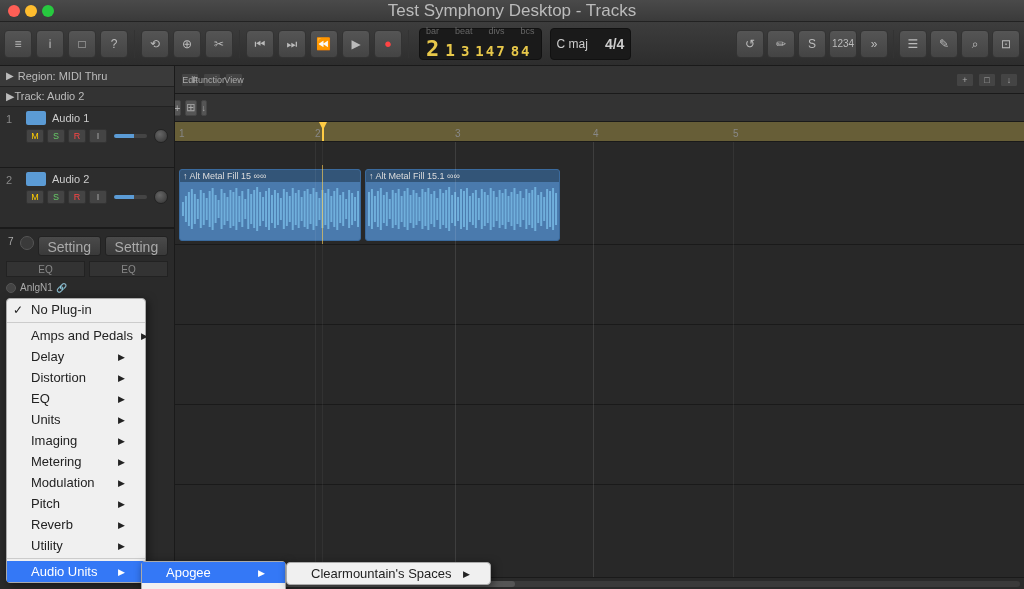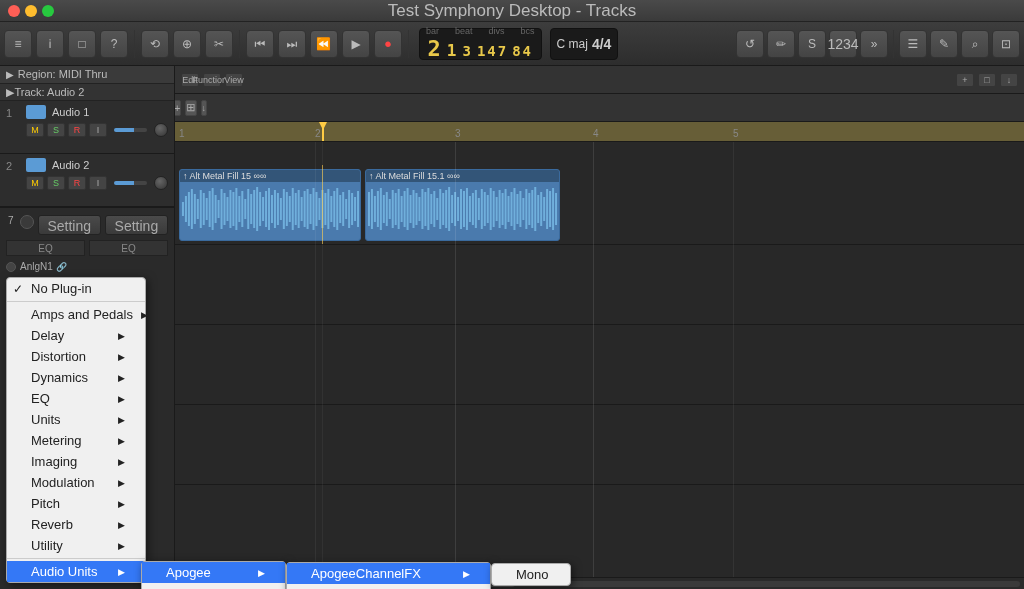--- a/index.html
+++ b/index.html
@@ -87,21 +87,21 @@
       letter-spacing: 2px;
     }
     .key-display {
       background: #1a1a1a;
       border: 1px solid #111;
       border-radius: 4px;
       height: 32px;
       display: flex;
       align-items: center;
       padding: 0 6px;
-      gap: 4px;
+      gap: 17px;
       color: #ccc;
       font-size: 12px;
     }
     .toolbar-right {
       margin-left: auto;
       display: flex;
       align-items: center;
       gap: 3px;
     }
 
@@ -448,21 +448,21 @@
   <div class="toolbar-btn">⊕</div>
   <div class="toolbar-btn">✂</div>
   <div class="toolbar-separator"></div>
   <div class="toolbar-btn">⏮</div>
   <div class="toolbar-btn">⏭</div>
   <div class="toolbar-btn">⏪</div>
   <div class="toolbar-btn">▶</div>
   <div class="toolbar-btn" style="color:#ff4444;">⏺</div>
   <div class="toolbar-separator"></div>
   <div class="transport-display">
-    <div style="display:flex;flex-direction:column;align-items:center">
+    <div style="display:flex;flex-direction:column;align-items:flex-start">
       <div style="font-size:9px;color:#666;display:flex;gap:16px;">
         <span>bar</span>
         <span>beat</span>
         <span>divs</span>
         <span>bcs</span>
       </div>
       <div style="display:flex;align-items:baseline;gap:4px;">
         <span class="transport-num" style="font-size:22px;">2</span>
         <span class="transport-num" style="font-size:16px;">1</span>
         <span class="transport-num" style="font-size:14px;">3</span>
@@ -472,21 +472,21 @@
     </div>
   </div>
   <div class="key-display">
     <span>C maj</span>
     <span style="font-size:14px;font-weight:bold;">4/4</span>
   </div>
   <div class="toolbar-right">
     <div class="toolbar-btn">↺</div>
     <div class="toolbar-btn">✏</div>
     <div class="toolbar-btn">S</div>
-    <div class="toolbar-btn" style="font-size:14px;">1234</div>
+    <div class="toolbar-btn" style="font-size:10px;">1234</div>
     <div class="toolbar-btn">»</div>
     <div class="toolbar-separator"></div>
     <div class="toolbar-btn">☰</div>
     <div class="toolbar-btn">✎</div>
     <div class="toolbar-btn">⌕</div>
     <div class="toolbar-btn">⊡</div>
   </div>
 </div>
 
 <div class="main-area">
@@ -550,45 +550,37 @@
         <span style="font-size:9px;color:#666;">🔗</span>
       </div>
 
       <div style="position:relative;padding: 2px 6px;">
         <div class="dropdown-menu" style="position:relative;left:0;top:0;width:135px;">
           <div class="menu-item checked">No Plug-in</div>
           <div class="menu-separator"></div>
           <div class="menu-item has-sub">Amps and Pedals</div>
           <div class="menu-item has-sub">Delay</div>
           <div class="menu-item has-sub">Distortion</div>
-          <div class="menu-item has-sub">Dynamics</div>
           <div class="menu-item has-sub">EQ</div>
           <div class="menu-item has-sub">Units</div>
+          <div class="menu-item has-sub">Imaging</div>
           <div class="menu-item has-sub">Metering</div>
-          <div class="menu-item has-sub">Imaging</div>
           <div class="menu-item has-sub">Modulation</div>
           <div class="menu-item has-sub">Pitch</div>
           <div class="menu-item has-sub">Reverb</div>
           <div class="menu-item has-sub">Utility</div>
           <div class="menu-separator"></div>
           <div class="menu-item has-sub highlighted" style="position:relative;">
             Audio Units
             
             <div class="submenu-l1" style="top:0;left:134px;width:145px;">
               <div class="menu-item has-sub highlighted" style="position:relative;">
                 Apogee
                 
                 <div class="submenu-l2" style="top:0;left:144px;width:205px;">
-                  <div class="menu-item has-sub highlighted" style="position:relative;">
-                    ApogeeChannelFX
-                    
-                    <div class="submenu-l3" style="top:0;left:204px;width:70px;">
-                      <div class="menu-item">Mono</div>
-                    </div>
-                  </div>
                   <div class="menu-item has-sub">Clearmountain's Spaces</div>
 
                 </div>
               </div>
               <div class="menu-item has-sub">Apple</div>
 
             </div>
           </div>
         </div>
       </div>

